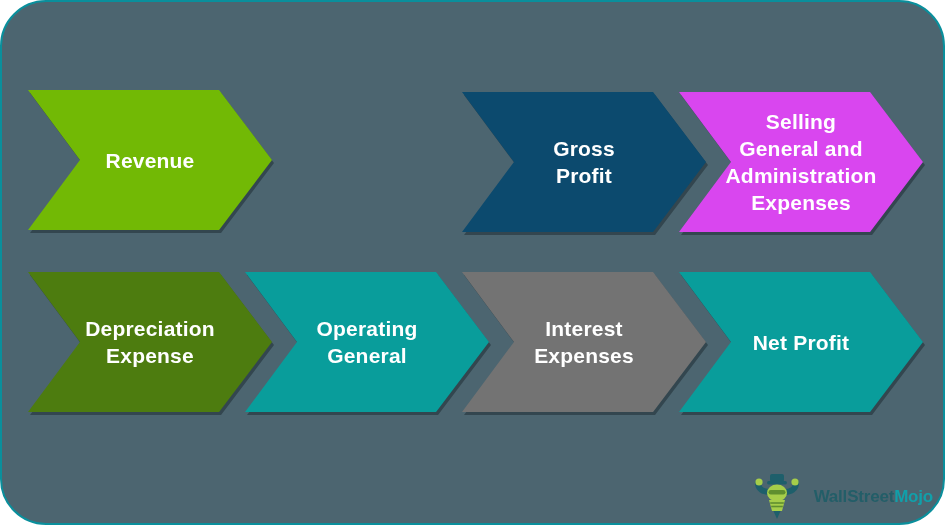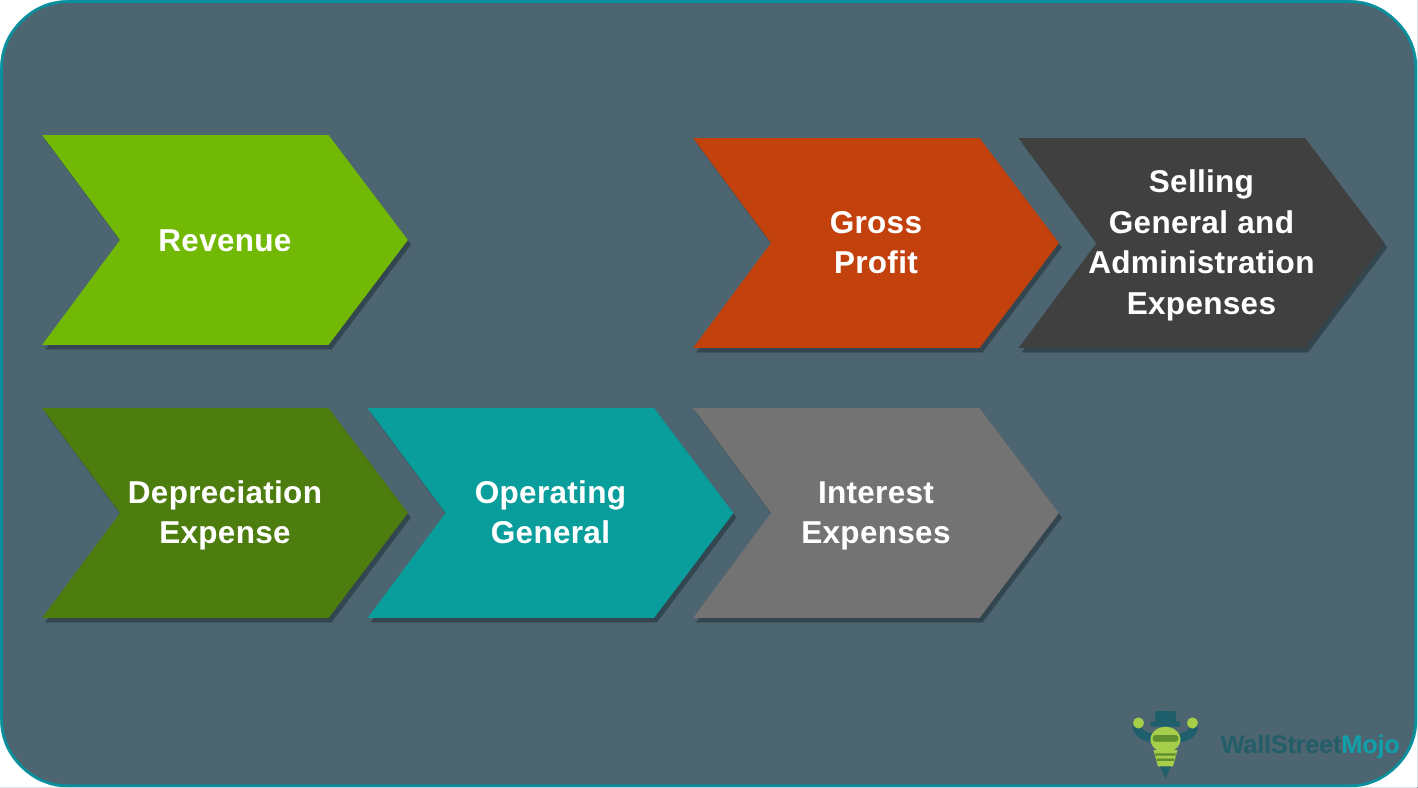--- a/index.html
+++ b/index.html
@@ -73,27 +73,27 @@
 
 <div class="canvas">
   <div class="panel">
 
     <div class="chev-wrap p11">
       <div class="chev" style="background-color: rgb(114, 185, 5);">
         <span class="chev-label">Revenue</span>
       </div>
     </div>
     <div class="chev-wrap p13">
-      <div class="chev" style="background-color: #c2410c;">
+      <div class="chev" style="background-color: #0c4a6e;">
         <span class="chev-label">Gross
 Profit</span>
       </div>
     </div>
     <div class="chev-wrap p14">
-      <div class="chev" style="background-color: #404040;">
+      <div class="chev" style="background-color: #d946ef;">
         <span class="chev-label">Selling
 General and
 Administration
 Expenses</span>
       </div>
     </div>
 
     <div class="chev-wrap p21">
       <div class="chev" style="background-color: #4d7c0f;">
         <span class="chev-label">Depreciation
@@ -103,20 +103,25 @@
     <div class="chev-wrap p22">
       <div class="chev" style="background-color: rgb(9, 157, 155);">
         <span class="chev-label">Operating
 General</span>
       </div>
     </div>
     <div class="chev-wrap p23">
       <div class="chev" style="background-color: #737373;">
         <span class="chev-label">Interest
 Expenses</span>
+      </div>
+    </div>
+    <div class="chev-wrap p24">
+      <div class="chev" style="background-color: rgb(9, 157, 155);">
+        <span class="chev-label">Net Profit</span>
       </div>
     </div>
 
     <div class="logo">
       <svg class="logo-mascot" viewBox="0 0 44 47" xmlns="http://www.w3.org/2000/svg">
 
         <path d="M15 19 C 8 19, 3 16, 3 10" stroke="#1E5F6B" stroke-width="6" fill="none" stroke-linecap="round"></path>
         <path d="M29 19 C 36 19, 41 16, 41 10" stroke="#1E5F6B" stroke-width="6" fill="none" stroke-linecap="round"></path>
         <circle cx="4" cy="9" r="3.6" fill="#A6CE4A"></circle>
         <circle cx="40" cy="9" r="3.6" fill="#A6CE4A"></circle>

